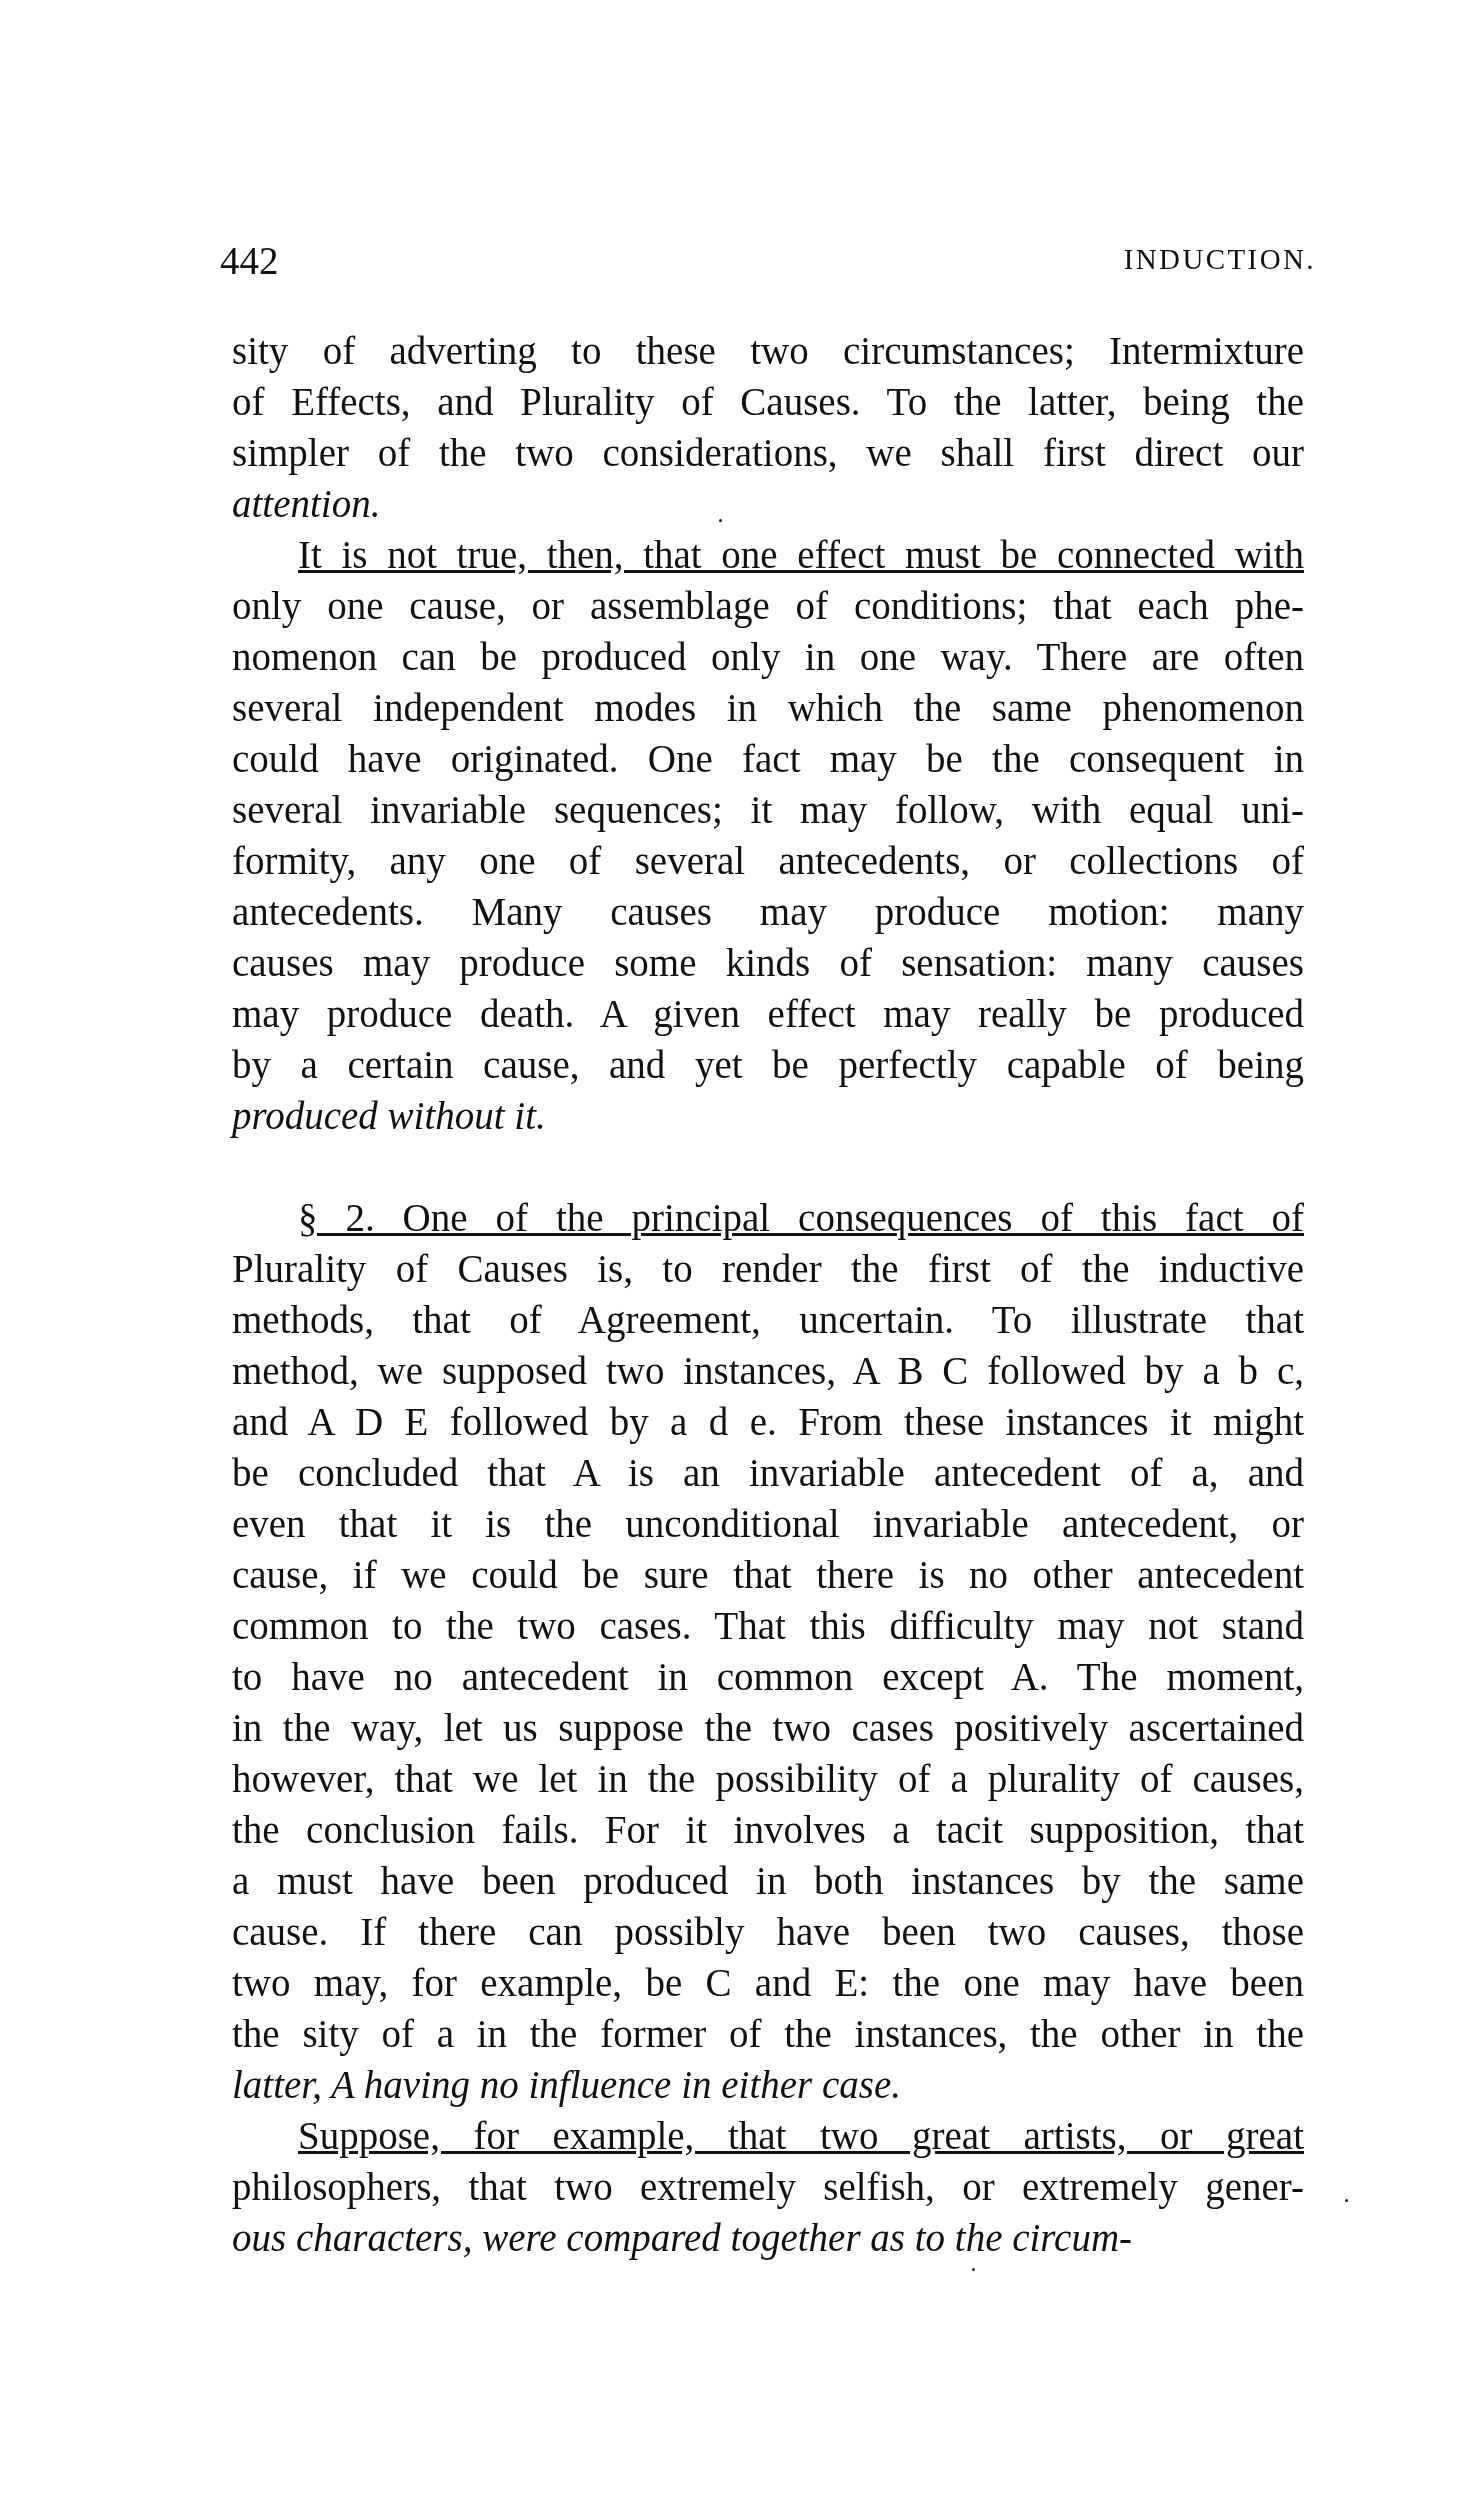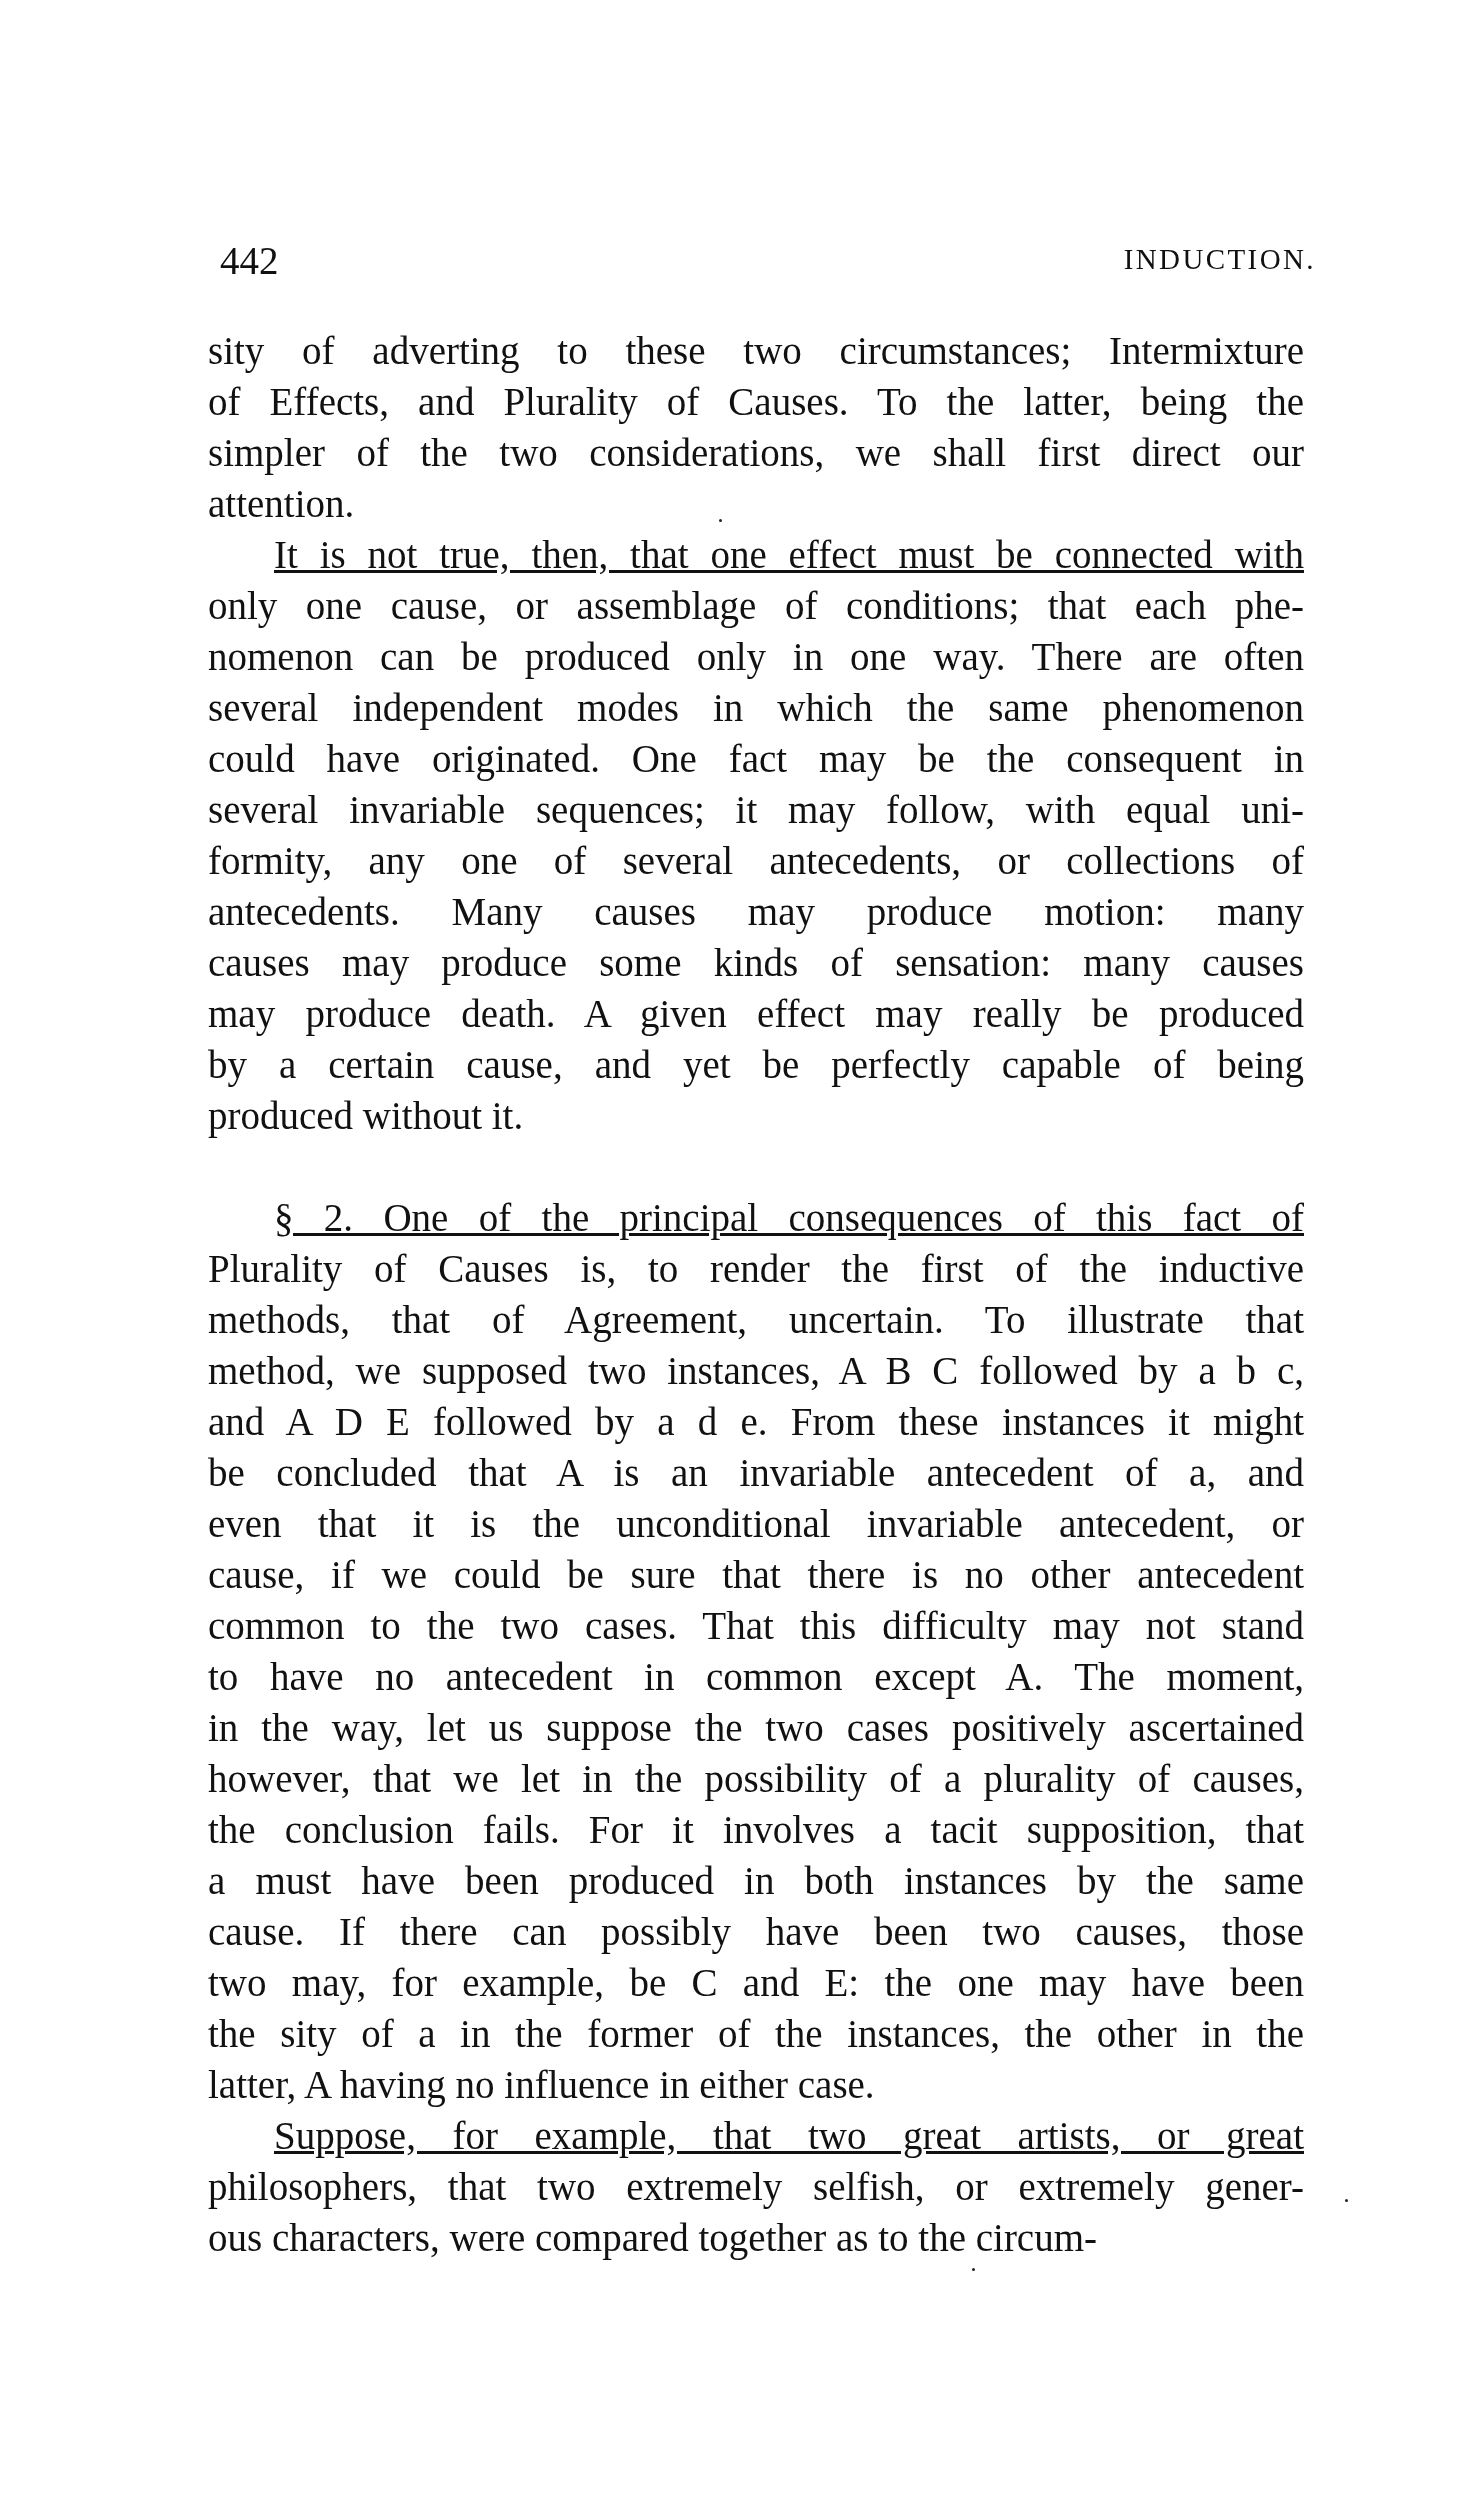--- a/index.html
+++ b/index.html
@@ -2,22 +2,22 @@
 <html style="font-size:9.5px"><head>
 <meta charset="utf-8">
 <style>
   html, body { margin:0; padding:0; background:#ffffff; }
   body { width:1476px; height:2512px; position:relative; overflow:hidden; color:#111; }
   .page { position:absolute; left:208px; top:0; width:1096px; font-family:"Liberation Serif","DejaVu Serif",serif; }
   .header { position:absolute; top:238px; left:12px; width:1096px; height:48px; }
   .page-number { position:absolute; left:0; top:0; font-size:39px; }
   .running-head { position:absolute; left:0; width:1096px; top:4.8px; text-align:right; font-size:29px; letter-spacing:2.4px; }
   .body { position:absolute; top:325px; left:0; width:1096px; font-size:39px; line-height:51px; }
-  .line { display:block; height:51px; white-space:nowrap; text-align:justify; text-align-last:justify; }
-  .line.last { text-align-last:left; }
+  .line { display:block; height:51px; white-space:nowrap; text-align:justify; text-align-last:justify;margin-left:24px; }
+  .line.last { text-align-last:left;font-style:italic; }
   .indent { padding-left:66px;text-decoration:underline; }
   .gap { height:51px; display:block; }
   .speck { position:absolute; width:3px; height:3px; background:#222; border-radius:50%; }
 </style>
 </head>
 <body>
 
 <div class="page">
   <div class="header">
     <span class="page-number">442</span>

